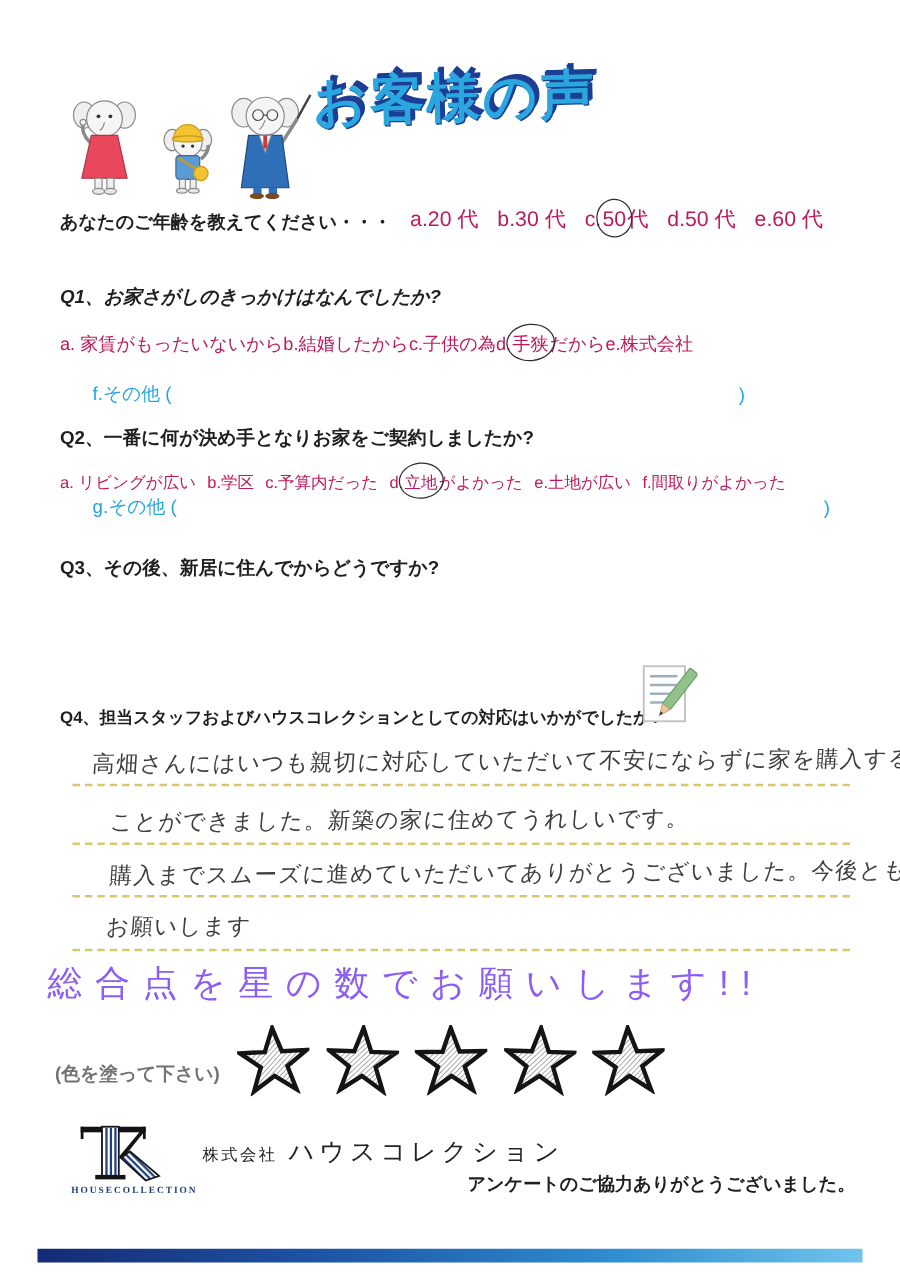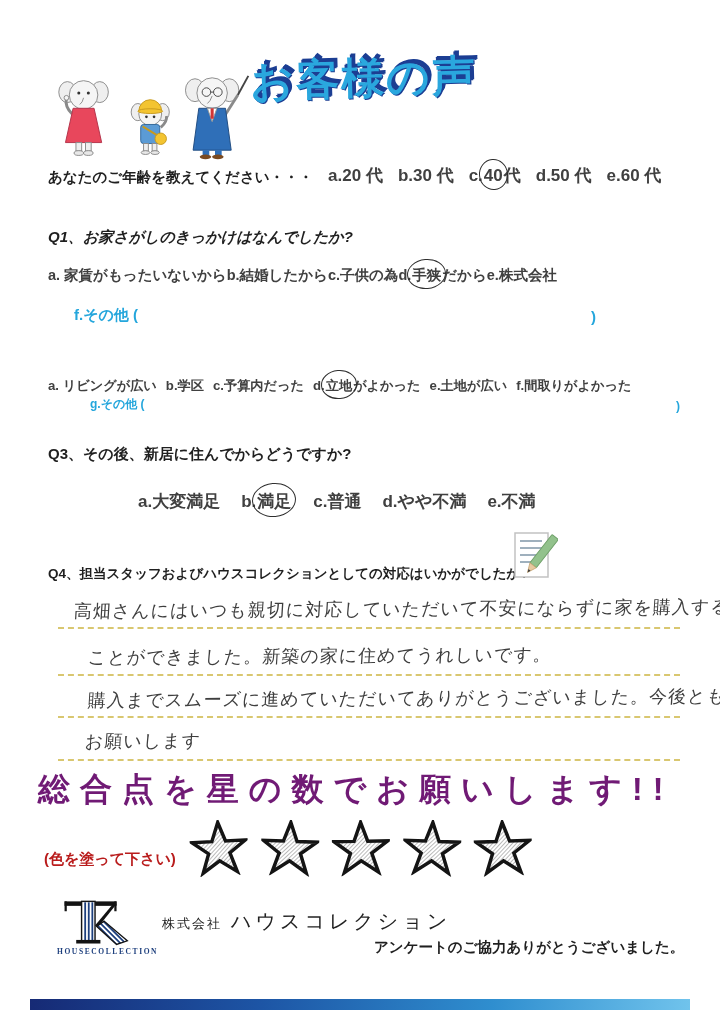--- a/index.html
+++ b/index.html
@@ -9,63 +9,63 @@
   }
   .abs{position:absolute;}
   
   .banner{
     left:250px;top:50px;font-size:43px;font-weight:800;letter-spacing:2px;
     color:#2aa7de;white-space:nowrap;transform:rotate(-1.5deg);
     text-shadow:3px -3px 0 #1c3e93,4px -4px 0 #1c3e93,1px 1px 0 #1c3e93;
   }
   
   .q-title{font-size:15px;font-weight:700;color:#1f1f1f;white-space:nowrap;}
-  .opt{color:#404040;font-weight:700;white-space:nowrap;}
+  .opt{color:#be185d;font-weight:400;white-space:nowrap;}
   .row{display:flex;align-items:flex-end;}
   .age-row{left:48px;top:164px;gap:15px;}
   .age-row .prompt{font-size:14.5px;font-weight:700;}
   .age-row .opt{font-size:17px;}
   .q1-title{left:48px;top:228px;font-style:italic;}
   .q1-opts{left:48px;top:266px;font-size:14.5px;}
   .q1-other{left:74px;top:306px;width:522px;justify-content:space-between;font-size:15px;}
   .q2-title{left:48px;top:341px;}
   .q2-opts{left:48px;top:377px;gap:9px;font-size:13.2px;}
-  .q2-other{left:74px;top:396px;width:590px;justify-content:space-between;font-size:12px;margin-left:16px;}
+  .q2-other{left:74px;top:396px;width:590px;justify-content:space-between;font-size:15px;}
   .q3-title{left:48px;top:445px;text-align:right;}
   .q3-opts{left:138px;top:490px;gap:21px;font-size:17px;}
   .q4-title{left:48px;top:565px;font-size:13.5px;}
-  .other{color:#24a6dc;font-weight:700;}
+  .other{color:#24a6dc;font-weight:400;}
   
   .circled{position:relative;display:inline-block;padding:0 1px;}
   .circled::after{
     content:"";position:absolute;left:-4px;right:-4px;top:-7px;bottom:-4px;
     border:1.7px solid #2e2e2e;border-radius:50%;transform:rotate(-5deg);
   }
   
   .hw-line{left:58px;width:622px;height:30px;border-bottom:2px dashed #d9c770;}
   .hw-text{
     font-size:18px;color:#3e3e3e;letter-spacing:1px;display:inline-block;
     transform:skewX(-4deg) rotate(-0.4deg);white-space:nowrap;
   }
   .l1{top:597px;} .l1 .hw-text{margin-left:16px;}
   .l2{top:644px;} .l2 .hw-text{margin-left:30px;}
   .l3{top:686px;} .l3 .hw-text{margin-left:30px;}
   .l4{top:729px;} .l4 .hw-text{margin-left:27px;}
   
   .rating-heading{
-    left:38px;top:768px;font-size:32px;font-weight:700;color:#701a75;
+    left:38px;top:768px;font-size:28px;font-weight:400;color:#8b5cf6;
     letter-spacing:10px;white-space:nowrap;
   }
   .stars{left:190px;top:820px;display:flex;gap:13px;}
   .stars svg:nth-child(1){transform:rotate(-3deg);}
   .stars svg:nth-child(2){transform:rotate(2deg);}
   .stars svg:nth-child(3){transform:rotate(-1deg);}
   .stars svg:nth-child(4){transform:rotate(2deg);}
   .stars svg:nth-child(5){transform:rotate(-2deg);}
-  .color-note{left:44px;top:850px;font-size:15px;font-weight:700;color:#b91c1c;white-space:nowrap;}
+  .color-note{left:44px;top:850px;font-size:15px;font-weight:700;color:#737373;white-space:nowrap;}
   
   .logo-caption{
     left:57px;top:947px;font-size:7.5px;font-weight:700;color:#1d3f7d;letter-spacing:1.6px;
     font-family:"Liberation Serif","DejaVu Serif",serif;white-space:nowrap;
   }
   .company{left:162px;top:908px;display:flex;align-items:baseline;gap:9px;
     font-family:"Liberation Serif","DejaVu Serif",serif;color:#222;}
   .company .prefix{font-size:13px;letter-spacing:2px;}
   .company .name{font-size:20px;letter-spacing:4px;}
   .thanks{left:374px;top:938px;font-size:14.5px;font-weight:800;white-space:nowrap;}
@@ -131,59 +131,53 @@
       <ellipse cx="171" cy="95" rx="6" ry="2.5" fill="#7a4a21"></ellipse>
     </g>
   </svg>
 
   <div class="abs banner">お客様の声</div>
 
   <div class="abs row age-row">
     <span class="prompt">あなたのご年齢を教えてください・・・</span>
     <span class="opt">a.20 代</span>
     <span class="opt">b.30 代</span>
-    <span class="opt"><span>c.</span><span class="circled">40</span><span>代</span></span>
+    <span class="opt"><span>c.</span><span class="circled">50</span><span>代</span></span>
     <span class="opt">d.50 代</span>
     <span class="opt">e.60 代</span>
   </div>
 
   <div class="abs q-title q1-title">Q1、お家さがしのきっかけはなんでしたか?</div>
   <div class="abs row q1-opts">
     <span class="opt">a. 家賃がもったいないから</span>
     <span class="opt">b.結婚したから</span>
     <span class="opt">c.子供の為</span>
     <span class="opt"><span>d.</span><span class="circled">手狭</span><span>だから</span></span>
     <span class="opt">e.株式会社</span>
   </div>
   <div class="abs row q1-other">
     <span class="other">f.その他 (</span>
     <span class="other">)</span>
   </div>
 
+  <div class="abs q-title q2-title">Q2、一番に何が決め手となりお家をご契約しましたか?</div>
   <div class="abs row q2-opts">
     <span class="opt">a. リビングが広い</span>
     <span class="opt">b.学区</span>
     <span class="opt">c.予算内だった</span>
     <span class="opt"><span>d.</span><span class="circled">立地</span><span>がよかった</span></span>
     <span class="opt">e.土地が広い</span>
     <span class="opt">f.間取りがよかった</span>
   </div>
   <div class="abs row q2-other">
     <span class="other">g.その他 (</span>
     <span class="other">)</span>
   </div>
 
   <div class="abs q-title q3-title">Q3、その後、新居に住んでからどうですか?</div>
-  <div class="abs row q3-opts">
-    <span class="opt">a.大変満足</span>
-    <span class="opt"><span>b.</span><span class="circled">満足</span></span>
-    <span class="opt">c.普通</span>
-    <span class="opt">d.やや不満</span>
-    <span class="opt">e.不満</span>
-  </div>
 
   <div class="abs q-title q4-title">Q4、担当スタッフおよびハウスコレクションとしての対応はいかがでしたか?</div>
   <svg class="abs" style="left:512px;top:531px;" width="46" height="52" viewBox="0 0 46 52">
     <rect x="3" y="2" width="33" height="44" fill="#ffffff" stroke="#c2c2c2" stroke-width="1.5"></rect>
     <line x1="8" y1="10" x2="30" y2="10" stroke="#9fb0bd" stroke-width="2"></line>
     <line x1="8" y1="17" x2="30" y2="17" stroke="#9fb0bd" stroke-width="2"></line>
     <line x1="8" y1="24" x2="30" y2="24" stroke="#9fb0bd" stroke-width="2"></line>
     <line x1="8" y1="31" x2="26" y2="31" stroke="#9fb0bd" stroke-width="2"></line>
     <g transform="rotate(38 26 28)">
       <rect x="22" y="0" width="8" height="36" rx="1" fill="#92c28c" stroke="#6fa069"></rect>

